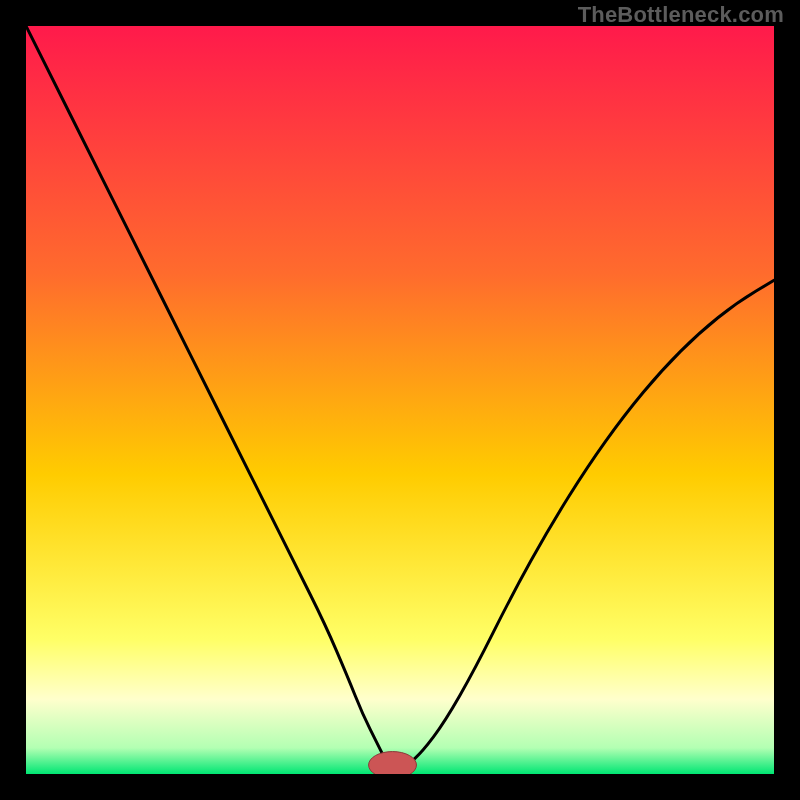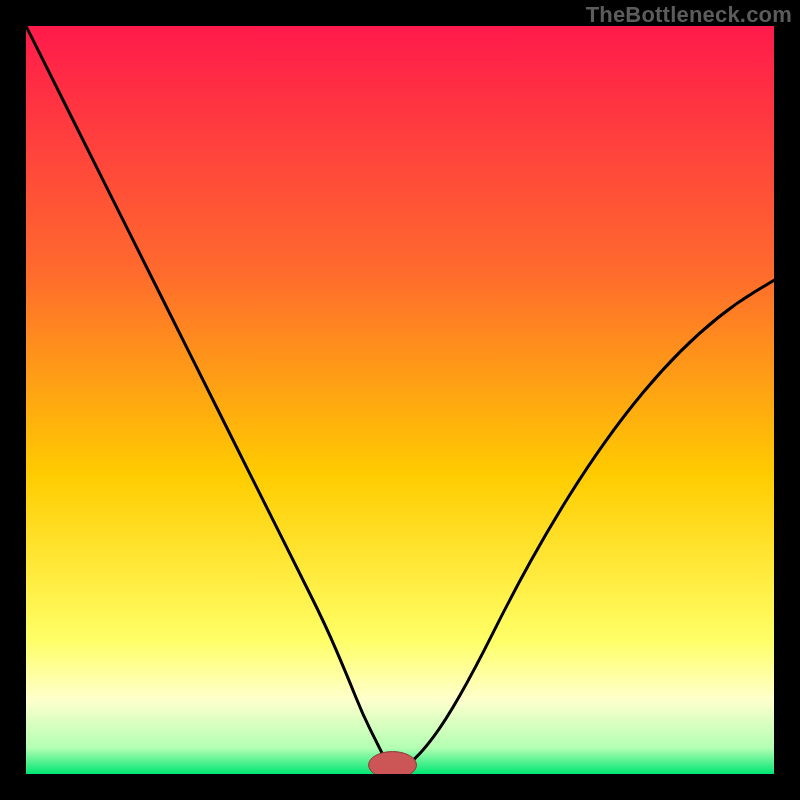--- a/index.html
+++ b/index.html
@@ -13,21 +13,21 @@
   }
   .frame {
     position: relative;
     width: 800px;
     height: 800px;
     background: #000;
   }
   .watermark {
     position: absolute;
     top: 2px;
-    right: 8px;
+    right: 16px;
     color: #5c5c5c;
     font-size: 22px;
     font-weight: 600;
     letter-spacing: 0.2px;
     z-index: 5;
   }
   .plot {
     position: absolute;
     left: 26px;
     top: 26px;

